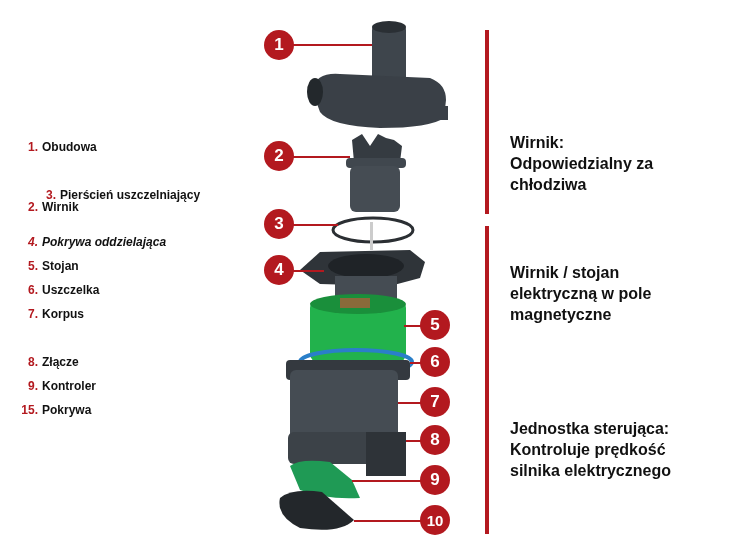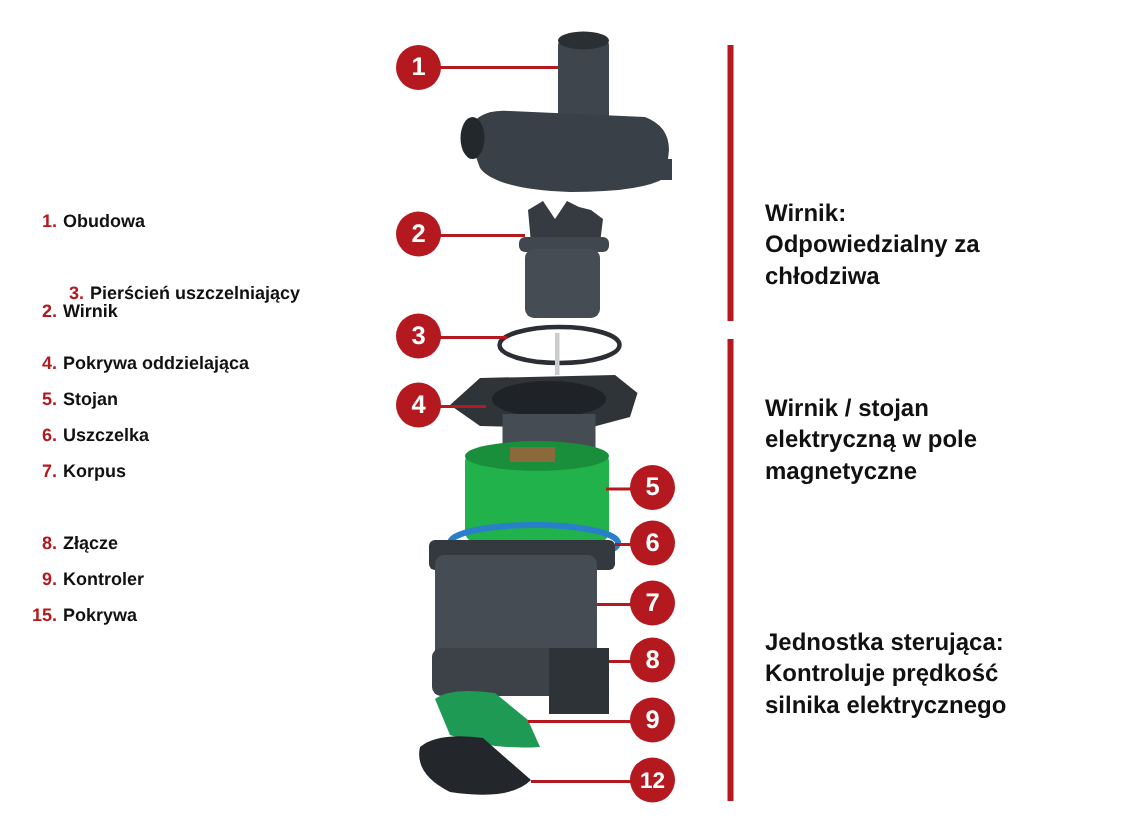--- a/index.html
+++ b/index.html
@@ -14,21 +14,21 @@
   .desc div{white-space:nowrap;}
   svg{position:absolute;left:0;top:0;}
 </style>
 </head>
 <body>
 
 <div>
   <div class="legend-item" style="left:14px;top:140px;"><span class="num">1.</span><span>Obudowa</span></div>
   <div class="legend-item" style="left:14px;top:180px;margin-top:20px;"><span class="num">2.</span><span>Wirnik</span></div>
   <div class="legend-item" style="left:32px;top:188px;"><span class="num">3.</span><span>Pierścień uszczelniający</span></div>
-  <div class="legend-item" style="left:14px;top:235px;"><span class="num">4.</span><span>Pokrywa oddzielająca</span></div>
+  <div class="legend-item" style="left:14px;top:235px;font-style:italic;"><span class="num">4.</span><span>Pokrywa oddzielająca</span></div>
   <div class="legend-item" style="left:14px;top:259px;"><span class="num">5.</span><span>Stojan</span></div>
   <div class="legend-item" style="left:14px;top:283px;"><span class="num">6.</span><span>Uszczelka</span></div>
   <div class="legend-item" style="left:14px;top:307px;"><span class="num">7.</span><span>Korpus</span></div>
   <div class="legend-item" style="left:14px;top:355px;"><span class="num">8.</span><span>Złącze</span></div>
   <div class="legend-item" style="left:14px;top:379px;"><span class="num">9.</span><span>Kontroler</span></div>
   <div class="legend-item" style="left:14px;top:403px;"><span class="num">15.</span><span>Pokrywa</span></div>
 </div>
 
 <svg width="748" height="560">
 
@@ -89,21 +89,21 @@
 
 <div class="badge" style="left:264px;top:30px;">1</div>
 <div class="badge" style="left:264px;top:141px;">2</div>
 <div class="badge" style="left:264px;top:209px;">3</div>
 <div class="badge" style="left:264px;top:255px;">4</div>
 <div class="badge" style="left:420px;top:310px;">5</div>
 <div class="badge" style="left:420px;top:347px;">6</div>
 <div class="badge" style="left:420px;top:387px;">7</div>
 <div class="badge" style="left:420px;top:425px;">8</div>
 <div class="badge" style="left:420px;top:465px;">9</div>
-<div class="badge ten" style="left:420px;top:505px;">12</div>
+<div class="badge ten" style="left:420px;top:505px;">10</div>
 
 <div class="bar" style="top:30px;height:184px;"></div>
 <div class="bar" style="top:226px;height:144px;"></div>
 <div class="bar" style="top:370px;height:164px;"></div>
 
 <div class="desc" style="top:92px;margin-top:40px;">
   <div>Wirnik:</div>
   <div>Odpowiedzialny za</div>
   <div>chłodziwa</div>
 </div>

